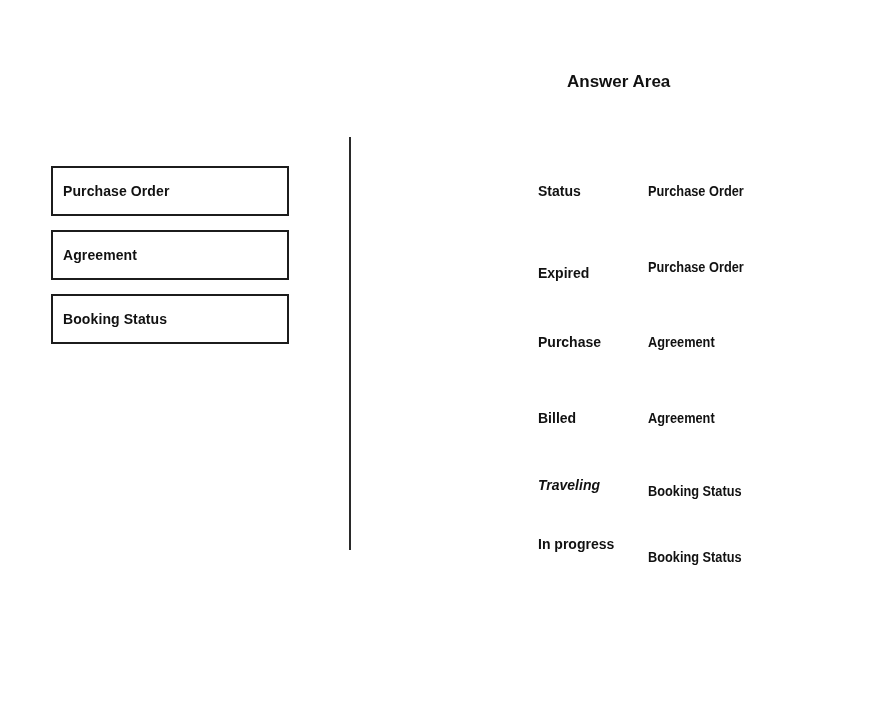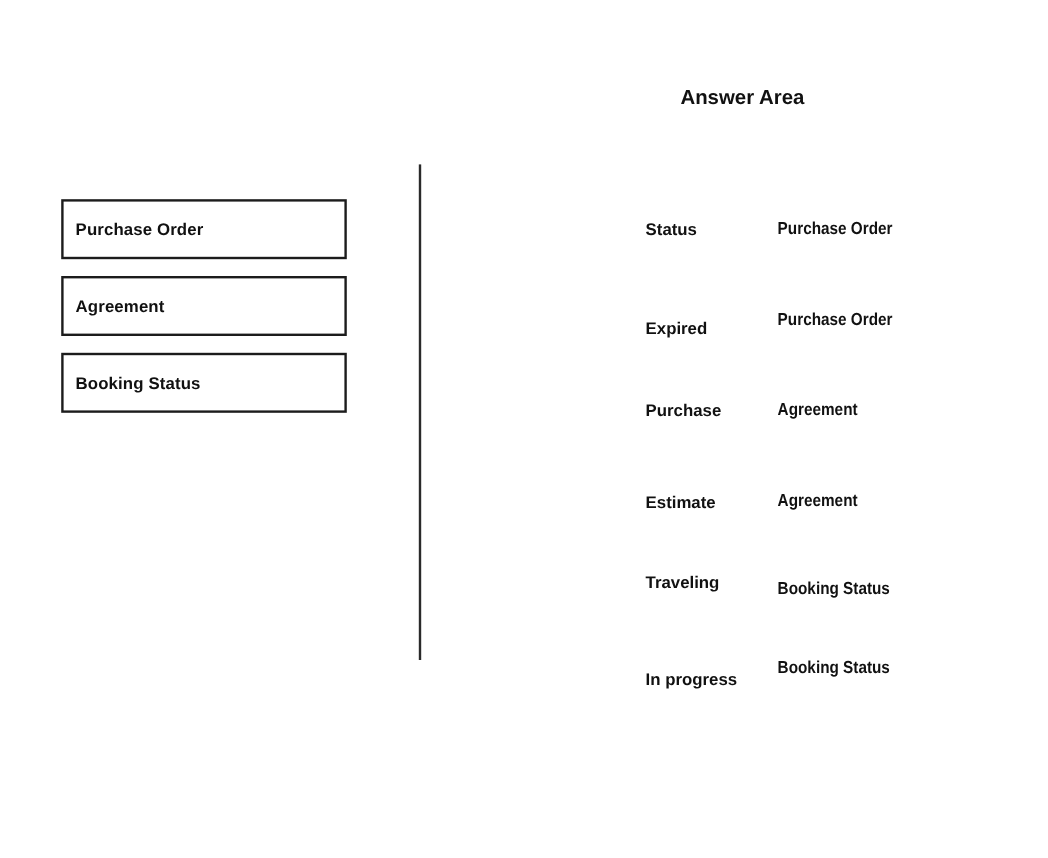--- a/index.html
+++ b/index.html
@@ -78,22 +78,22 @@
     white-space: nowrap;
     transform: scaleX(0.88);
     transform-origin: left center;
     cursor: grab;
   }
   
   #lbl-0 { top: 183px; }  #ans-0 { top: 183px; }
   #lbl-1 { top: 265px; }  #ans-1 { top: 259px; }
   #lbl-2 { top: 334px; }  #ans-2 { top: 334px; }
   #lbl-3 { top: 410px; }  #ans-3 { top: 410px; }
-  #lbl-4 { top: 477px; }  #ans-4 { top: 483px; }
-  #lbl-5 { top: 558px; }  #ans-5 { top: 549px; }
+  #lbl-4 { top: 477px; font-style: italic; }  #ans-4 { top: 483px; }
+  #lbl-5 { top: 536px; }  #ans-5 { top: 549px; }
 </style>
 </head>
 <body>
 
 <div class="canvas">
 
   <div class="source-box" id="src-0">
     <span class="label">Purchase Order</span>
   </div>
   <div class="source-box" id="src-1">
@@ -109,21 +109,21 @@
 
   <div class="row-label" id="lbl-0">Status</div>
   <div class="answer-chip" id="ans-0">Purchase Order</div>
 
   <div class="row-label" id="lbl-1">Expired</div>
   <div class="answer-chip" id="ans-1">Purchase Order</div>
 
   <div class="row-label" id="lbl-2">Purchase</div>
   <div class="answer-chip" id="ans-2">Agreement</div>
 
-  <div class="row-label" id="lbl-3">Estimate</div>
+  <div class="row-label" id="lbl-3">Billed</div>
   <div class="answer-chip" id="ans-3">Agreement</div>
 
   <div class="row-label" id="lbl-4">Traveling</div>
   <div class="answer-chip" id="ans-4">Booking Status</div>
 
   <div class="row-label" id="lbl-5">In progress</div>
   <div class="answer-chip" id="ans-5">Booking Status</div>
 
 </div>
 

